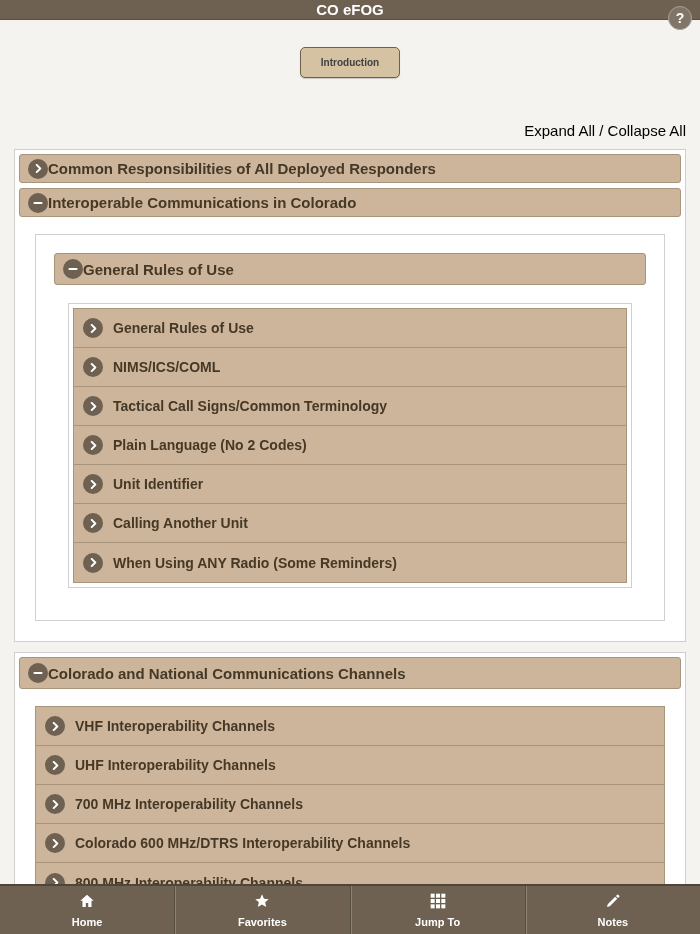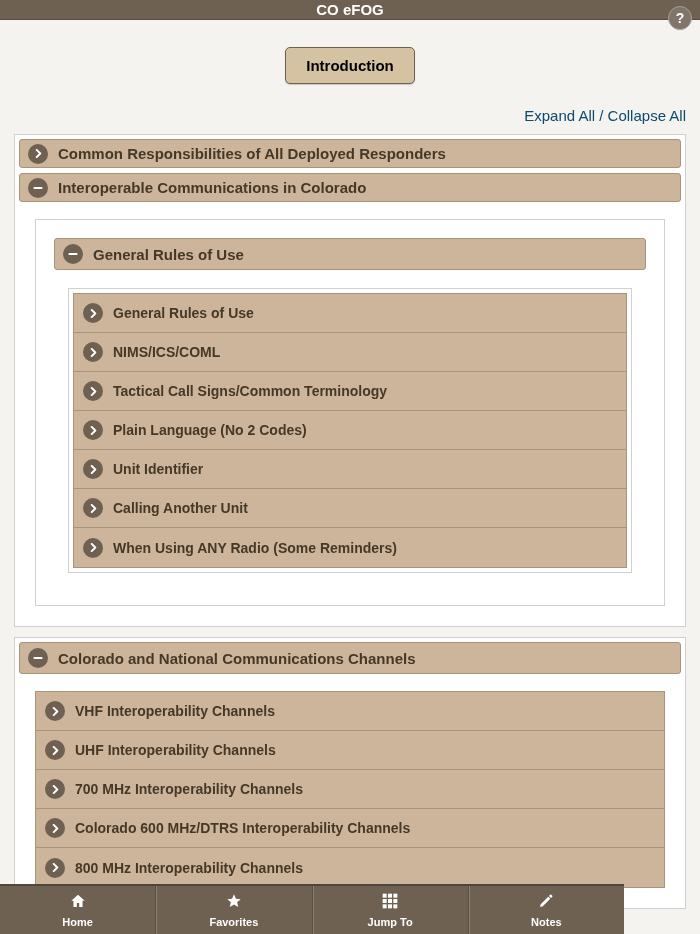--- a/index.html
+++ b/index.html
@@ -19,33 +19,33 @@
   .help-btn {
     position:absolute; right:8px; top:6px; width:24px; height:24px;
     border-radius:50%; background:#7f7669; border:1px solid #a79f92;
     color:#fff; font-weight:bold; font-size:14px; line-height:22px;
     text-align:center; cursor:pointer;
   }
   
   .intro-row { text-align:center; margin-top:27px; }
   .intro-btn {
     background:#d5c2a2; border:1px solid #6f604a; border-radius:5px;
-    padding:9px 20px; font-family:inherit; font-size:15px; font-weight:bold;
-    color:#000000; cursor:pointer; box-shadow:0 1px 1px rgba(0,0,0,.18);
+    padding:9px 20px; font-family:inherit; font-size:10px; font-weight:bold;
+    color:#404040; cursor:pointer; box-shadow:0 1px 1px rgba(0,0,0,.18);
   }
   .expand-row {
-    margin:23px 14px 8px; text-align:right; font-size:15px; color:#0c4a6e;
+    margin:44px 14px 8px; text-align:right; font-size:15px; color:#000000;
   }
   .expand-row span { cursor:pointer; }
   
   .panel {
     margin:10px 14px 0; background:#ffffff; border:1px solid #cfcfcf; padding:4px;
   }
   .acc-bar {
-    display:flex; align-items:center; gap:10px;
+    display:flex; align-items:center; 
     background:#ccb59a; border:1px solid #a7947a; border-radius:3px;
     height:29px; padding:0 8px; cursor:pointer; margin-bottom:5px;
   }
   .acc-bar:last-child { margin-bottom:0; }
   .acc-bar.tall { height:32px; }
   .acc-label { font-weight:bold; font-size:15px; color:#463827; white-space:nowrap; }
   .acc-content { padding:12px 16px 16px; }
   .sub-panel { background:#ffffff; border:1px solid #d0d0d0; padding:18px; }
   .inner-content { padding:13px 14px 14px; }
   .list-panel { background:#ffffff; border:1px solid #d0d0d0; padding:4px; }
@@ -56,21 +56,21 @@
     border-bottom:1px solid #a7947a; cursor:pointer;
   }
   .list-row:last-child { border-bottom:none; }
   .list-row .acc-label { font-size:14px; }
   .circle-icon {
     width:20px; height:20px; min-width:20px; border-radius:50%;
     background:#6e6151; display:flex; align-items:center; justify-content:center;
   }
   
   .bottombar {
-    position:absolute; bottom:0; left:0; width:624px; height:50px;
+    position:absolute; bottom:0; left:0; width:700px; height:50px;
     background:#6e6151; border-top:2px solid #4f463b; display:flex; z-index:10;
   }
   .nav-item {
     flex:1; display:flex; flex-direction:column; align-items:center;
     justify-content:center; gap:3px; cursor:pointer;
     border-left:1px solid #57503f; box-shadow:inset 1px 0 0 #8d8171;
   }
   .nav-item:first-child { border-left:none; box-shadow:none; }
   .nav-label { font-size:11px; font-weight:bold; color:#ffffff; }
 </style>

